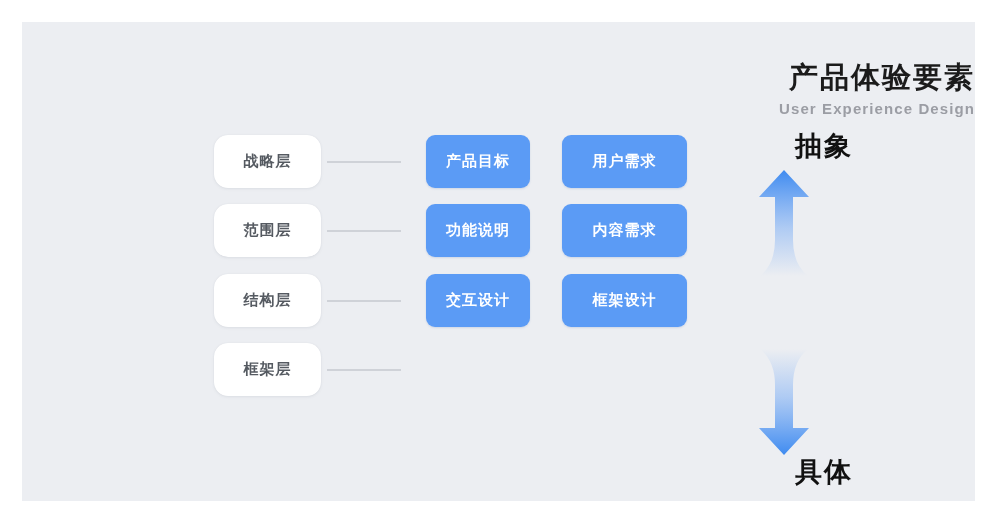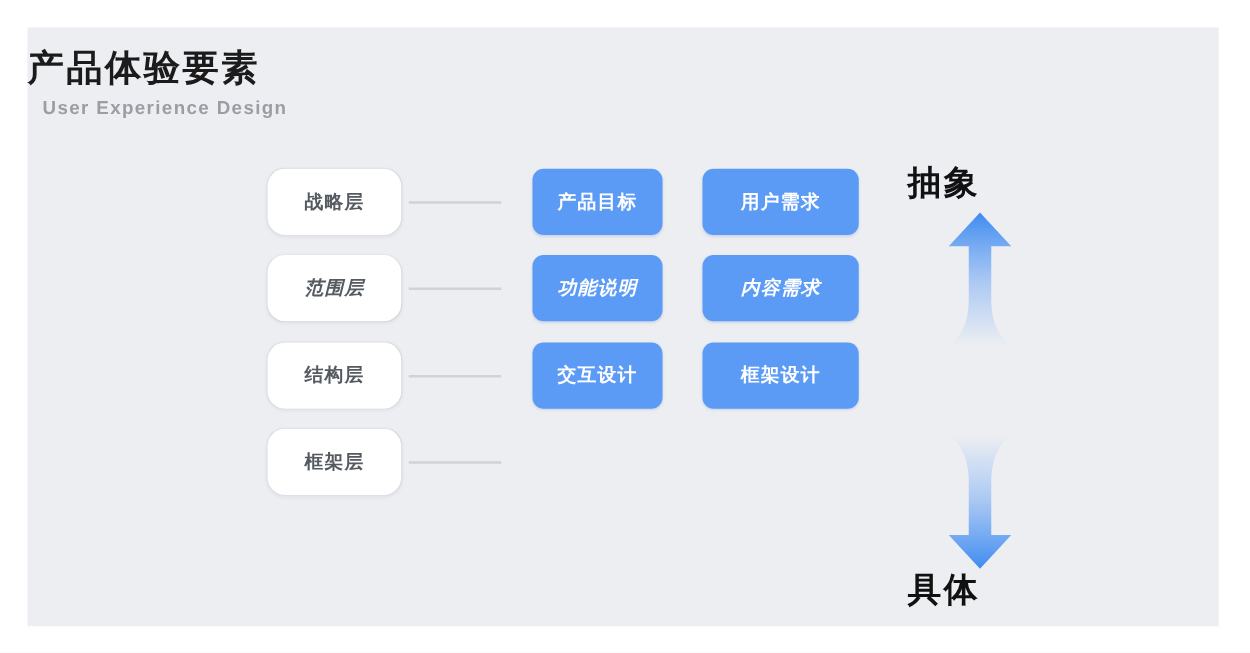--- a/index.html
+++ b/index.html
@@ -19,23 +19,23 @@
     top: 22px;
     width: 953px;
     height: 479px;
     background: #eceef2;
   }
 
   
   #header {
     position: absolute;
     left: 0;
-    top: 16px;
+    top: 38px;
     width: 953px;
-    text-align: left;
+    text-align: right;
   }
   #title {
     font-size: 29px;
     font-weight: bold;
     color: #1b1b1b;
     letter-spacing: 2px;
     line-height: 34px;
   }
   #subtitle {
     margin-top: 6px;
@@ -97,21 +97,21 @@
     letter-spacing: 1px;
     box-shadow: 0 1px 2px rgba(70,110,180,0.18);
   }
   .card.col1 { left: 404px; width: 104px; }
   .card.col2 { left: 540px; width: 125px; }
   .card.wide { left: 404px; width: 261px; }
 
   
   .axis-word {
     position: absolute;
-    left: 668px;
+    left: 737px;
     width: 130px;
     text-align: center;
     font-size: 27px;
     font-weight: bold;
     color: #111111;
     letter-spacing: 2px;
   }
   .arrow-wrap {
     position: absolute;
     left: 697px;
@@ -130,21 +130,21 @@
     <div id="subtitle">User Experience Design</div>
   </div>
 
   <div class="row" style="top:113px;">
     <div class="layer-label">战略层</div>
     <div class="connector"></div>
     <div class="card col1">产品目标</div>
     <div class="card col2">用户需求</div>
   </div>
 
-  <div class="row" style="top:182px;font-style:italic;">
+  <div class="row" style="top:182px;">
     <div class="layer-label">范围层</div>
     <div class="connector"></div>
     <div class="card col1">功能说明</div>
     <div class="card col2">内容需求</div>
   </div>
 
   <div class="row" style="top:252px;">
     <div class="layer-label">结构层</div>
     <div class="connector"></div>
     <div class="card col1">交互设计</div>

